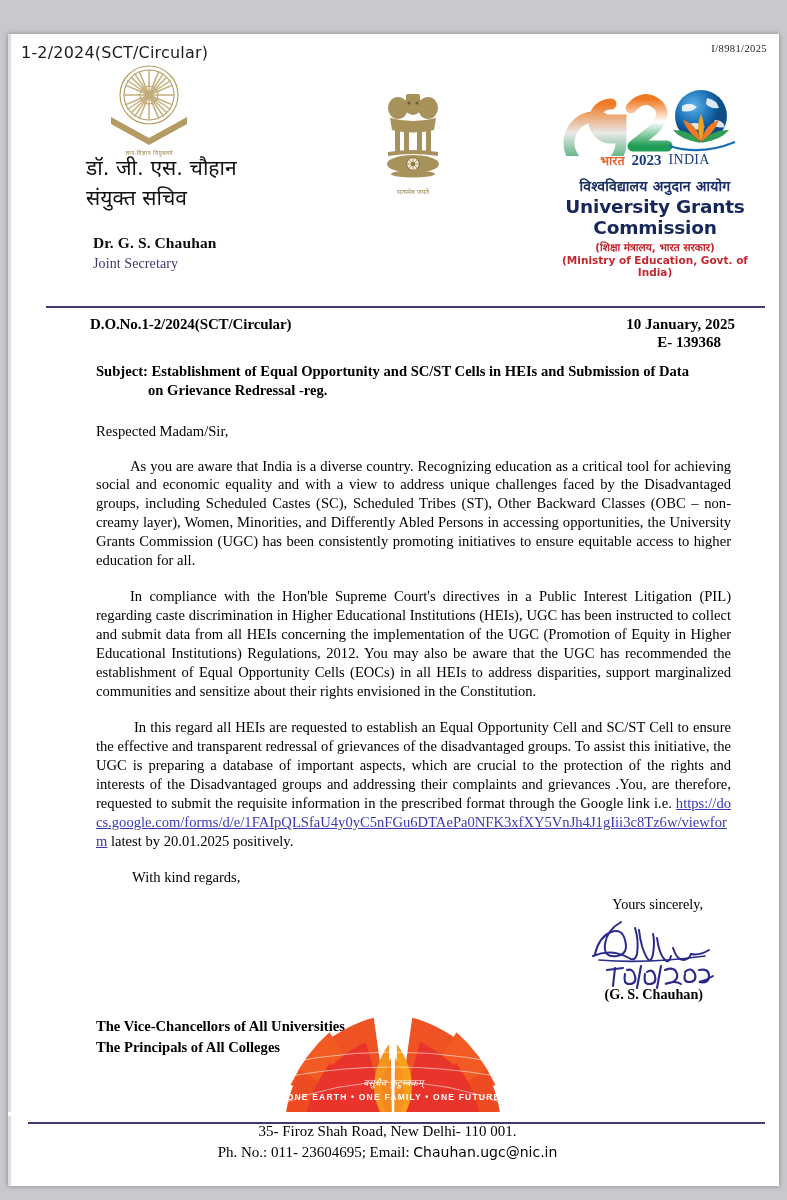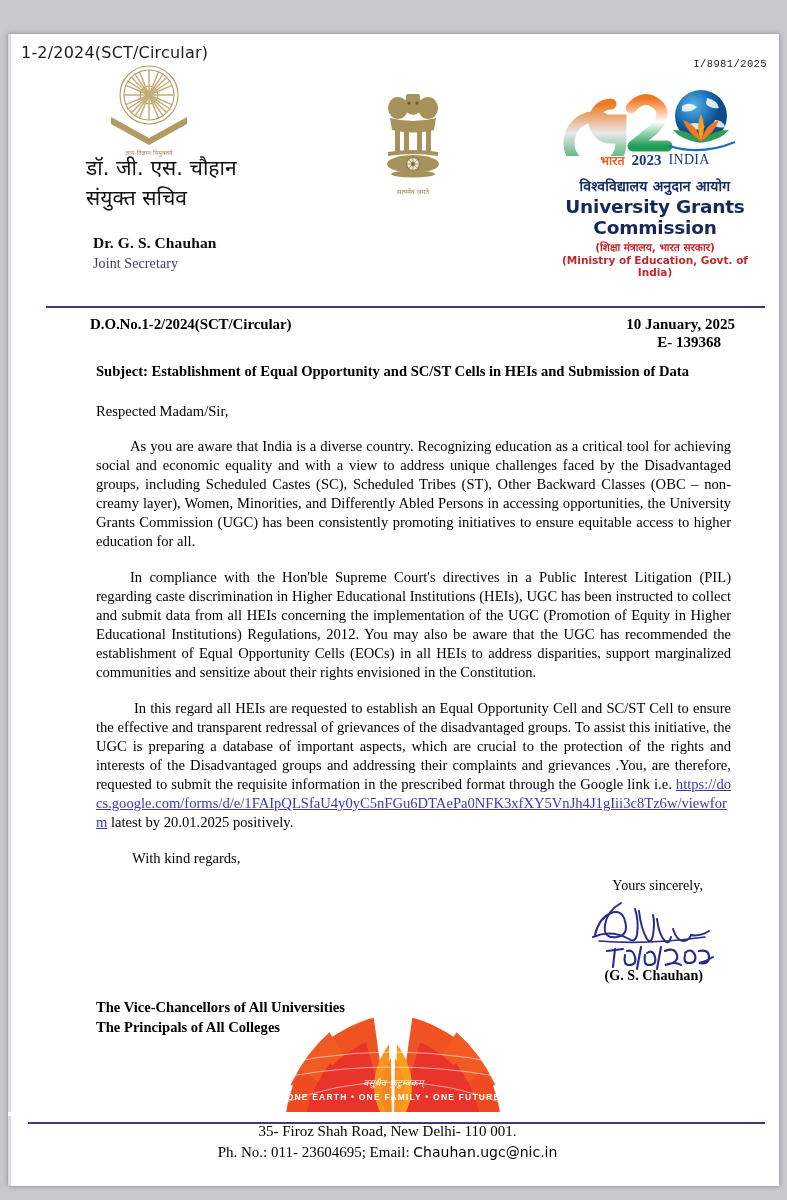--- a/index.html
+++ b/index.html
@@ -32,22 +32,22 @@
 
   
   .letterhead { position: relative; height: 238px; }
 
   .refno {
     position: absolute; left: 13px; top: 9px;
     font-family: "DejaVu Sans", sans-serif;
     font-size: 16px; color: #1c1c1c; letter-spacing: .2px;
   }
   .refno-right {
-    position: absolute; right: 12px; top: 24px;
-    font-family: Liberation Mono, monospace;
+    position: absolute; right: 12px; top: 9px;
+    font-family: Liberation Serif, serif;
     font-size: 10.5px; color: #1c1c1c; letter-spacing: .4px;
   }
 
   
   .ugc-emblem { position: absolute; left: 82px; top: 28px; width: 118px; text-align: center; }
   .ugc-emblem svg { display: block; margin: 0 auto; }
   .emblem-motto {
     font-family: "DejaVu Sans", sans-serif;
     font-size: 6px; color: #a08b55; margin-top: 1px; letter-spacing: .2px;
   }
@@ -336,20 +336,21 @@
   <div class="body-area">
 
     <div class="doline">
       <span class="do-no">D.O.No.1-2/2024(SCT/Circular)</span>
       <span class="do-date">10 January, 2025</span>
       <span class="do-eno">E- 139368</span>
     </div>
 
     <div class="subject">
       <div>Subject: Establishment of Equal Opportunity and SC/ST Cells in HEIs and Submission of Data</div>
+      <div class="subject-line2">on Grievance Redressal -reg.</div>
     </div>
 
     <div class="salutation">Respected Madam/Sir,</div>
 
     <div class="para">As you are aware that India is a diverse country. Recognizing education as a critical tool for achieving social and economic equality and with a view to address unique challenges faced by the Disadvantaged groups, including Scheduled Castes (SC), Scheduled Tribes (ST), Other Backward Classes (OBC – non-creamy layer), Women, Minorities, and Differently Abled Persons in accessing opportunities, the University Grants Commission (UGC) has been consistently promoting initiatives to ensure equitable access to higher education for all.</div>
     <div class="para">In compliance with the Hon'ble Supreme Court's directives in a Public Interest Litigation (PIL) regarding caste discrimination in Higher Educational Institutions (HEIs), UGC has been instructed to collect and submit data from all HEIs concerning the implementation of the UGC (Promotion of Equity in Higher Educational Institutions) Regulations, 2012. You may also be aware that the UGC has recommended the establishment of Equal Opportunity Cells (EOCs) in all HEIs to address disparities, support marginalized communities and sensitize about their rights envisioned in the Constitution.</div>
 
     <div class="para p3">
       <span>In this regard all HEIs are requested to establish an Equal Opportunity Cell and SC/ST Cell to ensure the effective and transparent redressal of grievances of the disadvantaged groups. To assist this initiative, the UGC is preparing a database of important aspects, which are crucial to the protection of the rights and interests of the Disadvantaged groups and addressing their complaints and grievances .You, are therefore, requested to submit the requisite information in the prescribed format through the Google link i.e. </span><a class="url-link" href="#">https://docs.google.com/forms/d/e/1FAIpQLSfaU4y0yC5nFGu6DTAePa0NFK3xfXY5VnJh4J1gIii3c8Tz6w/viewform</a><span> latest by 20.01.2025 positively.</span>
     </div>

